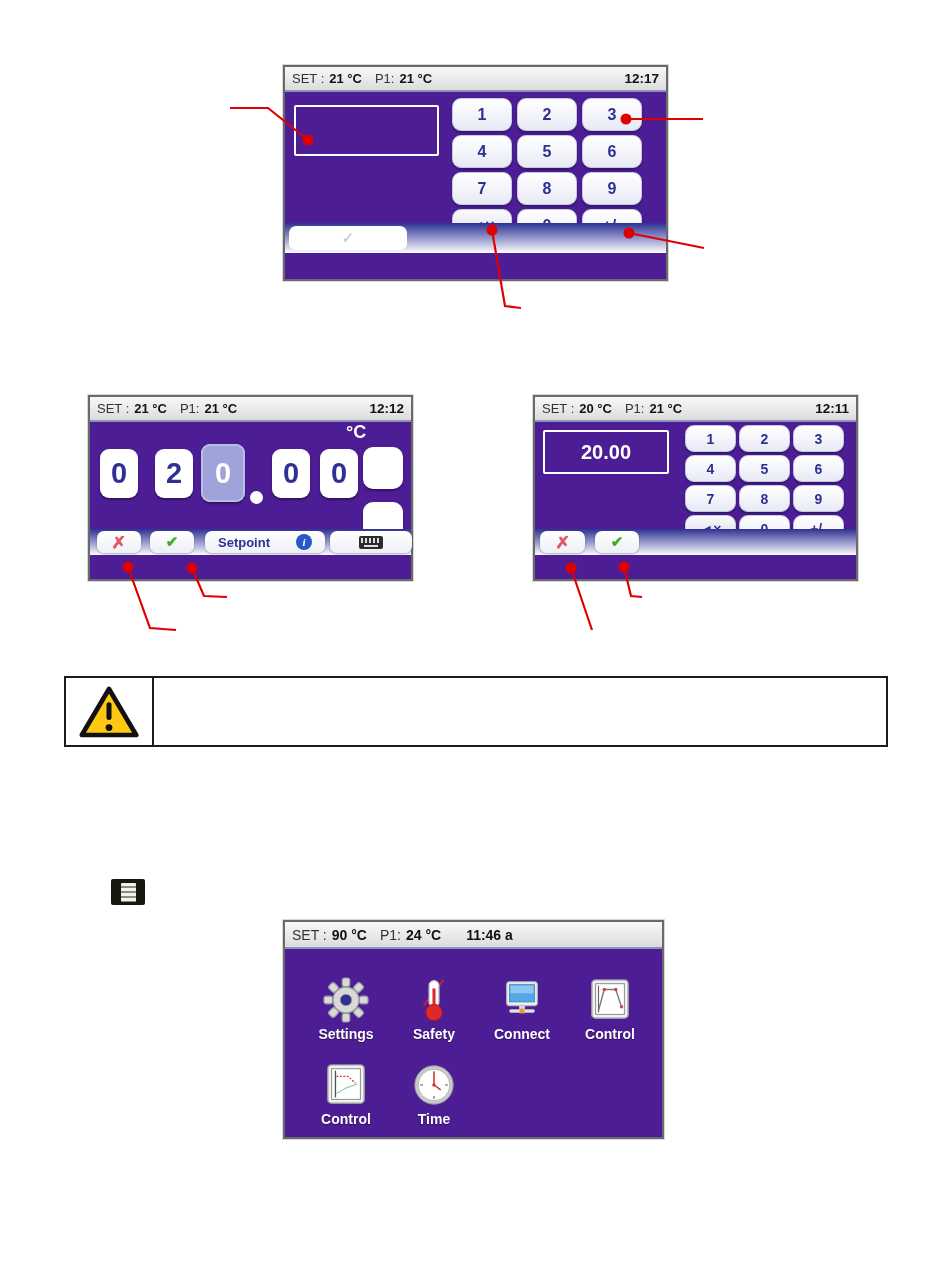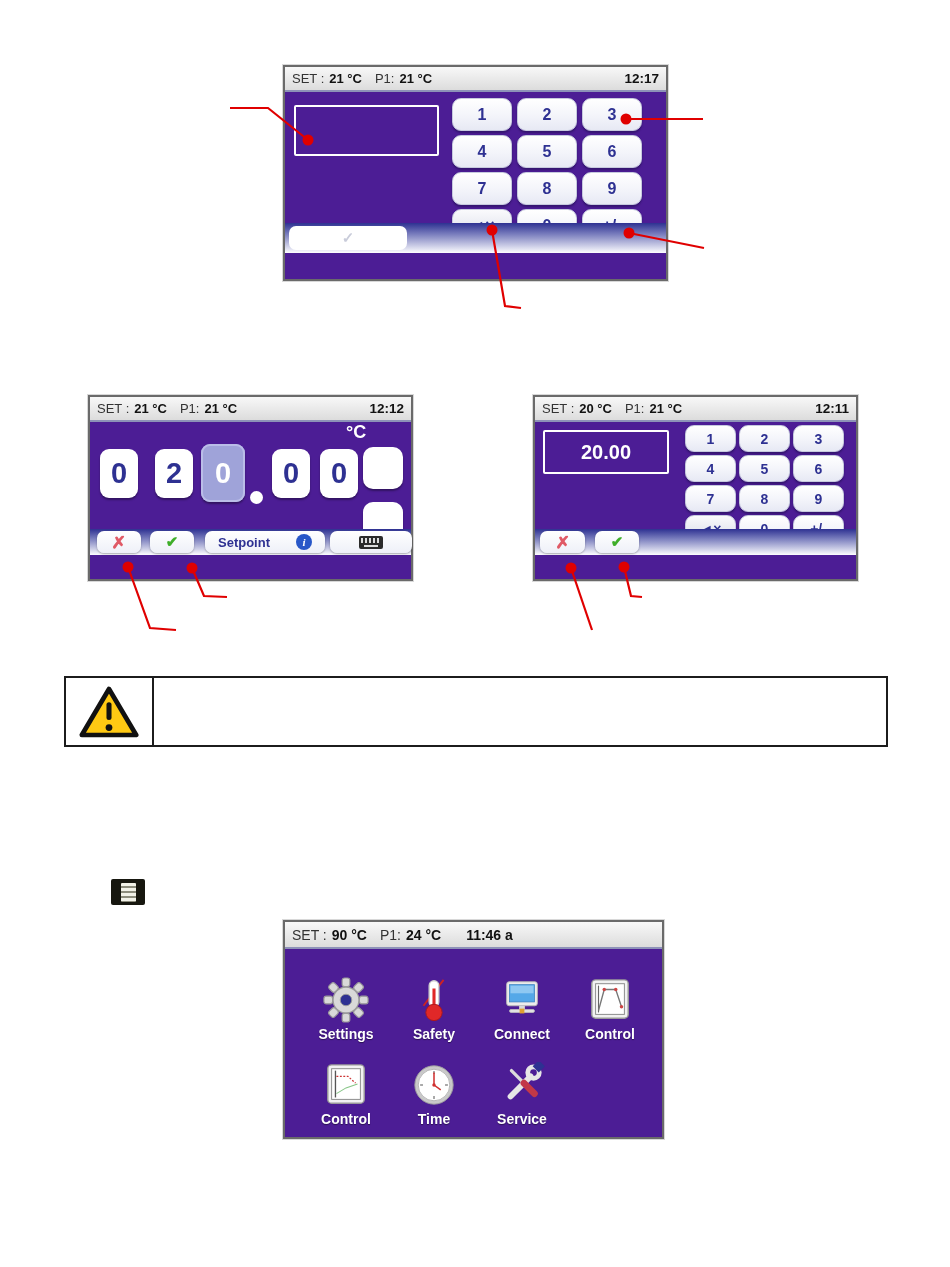--- a/index.html
+++ b/index.html
@@ -289,30 +289,20 @@
           <line x1="24" y1="35.5" x2="24" y2="38.5" stroke="#888" stroke-width="1.5"></line>
           <line x1="9.5" y1="24" x2="12.5" y2="24" stroke="#888" stroke-width="1.5"></line>
           <line x1="35.5" y1="24" x2="38.5" y2="24" stroke="#888" stroke-width="1.5"></line>
           <line x1="24" y1="24" x2="24" y2="11" stroke="#d03030" stroke-width="1.6"></line>
           <line x1="24" y1="24" x2="31" y2="29" stroke="#d03030" stroke-width="1.6"></line>
           <circle cx="24" cy="24" r="1.8" fill="#d03030"></circle>
         </svg>
         <span class="menu-label">Time</span>
       </div>
 
-      <div class="menu-cell">
-        <svg width="46" height="46" viewBox="0 0 48 48">
-          <circle cx="36" cy="11" r="6" fill="none" stroke="#e6e6e6" stroke-width="5"></circle>
-          <rect x="37" y="0" width="9" height="9" fill="#2e3192" transform="rotate(45 41.5 4.5)"></rect>
-          <line x1="12" y1="36" x2="33" y2="15" stroke="#e6e6e6" stroke-width="6" stroke-linecap="round"></line>
-          <line x1="13" y1="9" x2="26" y2="22" stroke="#dcdcdc" stroke-width="3.5" stroke-linecap="round"></line>
-          <line x1="26" y1="22" x2="37" y2="33" stroke="#c23848" stroke-width="7" stroke-linecap="round"></line>
-        </svg>
-        <span class="menu-label">Service</span>
-      </div>
 
     </div>
   </div>
 
   <svg class="overlay" width="950" height="1267" viewBox="0 0 950 1267">
     <g stroke="#e00000" stroke-width="2.2" fill="none">
       <polyline points="230,108 268,108 308,140"></polyline>
       <line x1="626" y1="119" x2="703" y2="119"></line>
       <line x1="629" y1="233" x2="704" y2="248"></line>
       <polyline points="492,230 505,306 521,308"></polyline>

